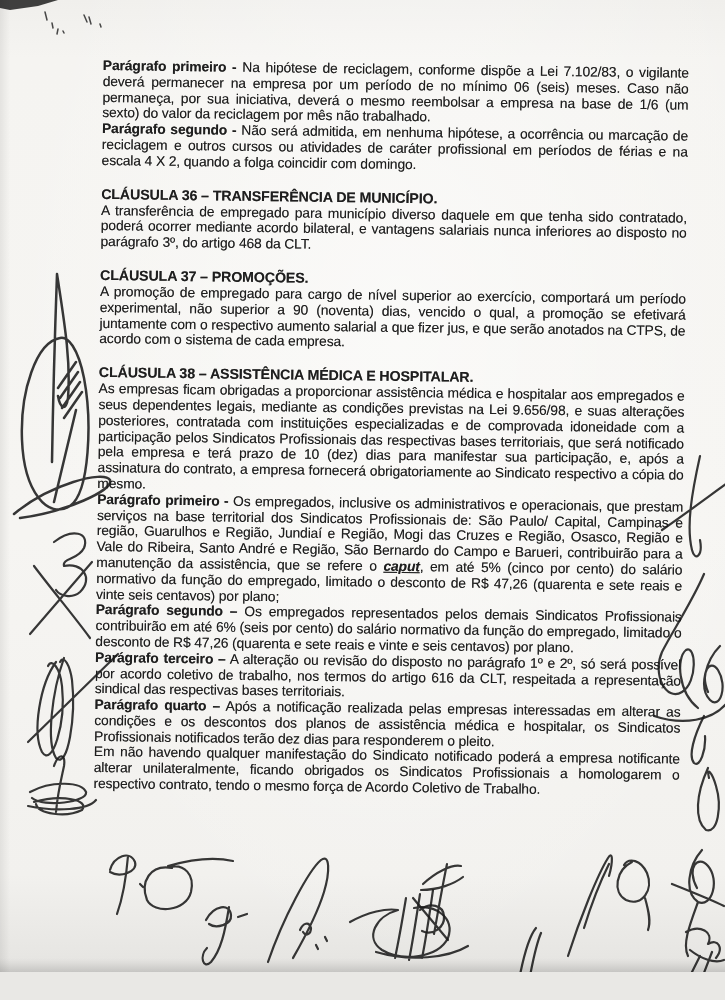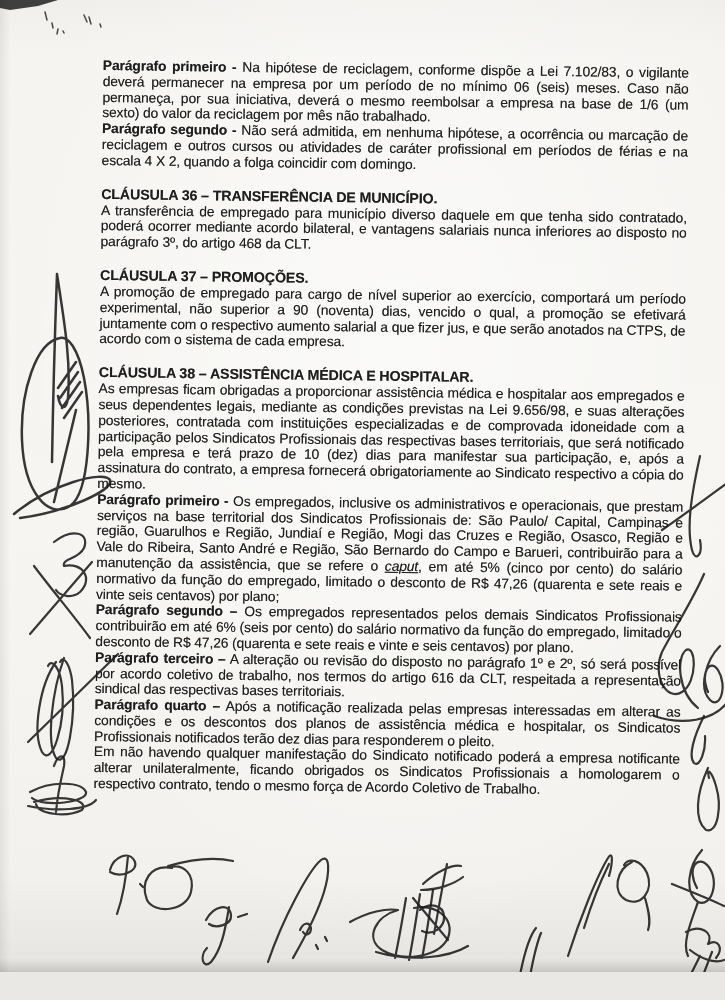--- a/index.html
+++ b/index.html
@@ -27,21 +27,21 @@
     font-size:13.8px;line-height:15.8px;letter-spacing:-0.1px;
     text-align:justify;
     text-shadow:0 0 0.5px rgba(20,20,20,0.55);
   }
   .para{margin:0;}
   .lead{font-weight:bold;}
   .clause-title{
     margin:17px 0 1px 0;font-weight:bold;font-size:14.2px;line-height:16px;
   }
   .clause-body{margin:0;}
-  .caput{font-weight:normal;font-style:italic;text-decoration:underline;}
+  .caput{font-weight:bold;font-style:italic;text-decoration:underline;}
   .footer{
     position:absolute;left:560px;top:982px;
     font-family:"Liberation Serif", serif;font-size:17px;color:#242424;
     transform:rotate(0.6deg);white-space:nowrap;
   }
   .sig-layer{position:absolute;left:0;top:0;pointer-events:none;}
   .sig-layer path{fill:none;stroke:#1b1b1b;stroke-width:2.2;stroke-linecap:round;stroke-linejoin:round;opacity:0.88;}
   .sig-layer path.thick{stroke-width:2.5;}
   .sig-layer path.thin{stroke-width:1.5;opacity:0.8;}
   .sig-layer path.filled{fill:#2b2b2b;stroke:none;opacity:0.9;}

